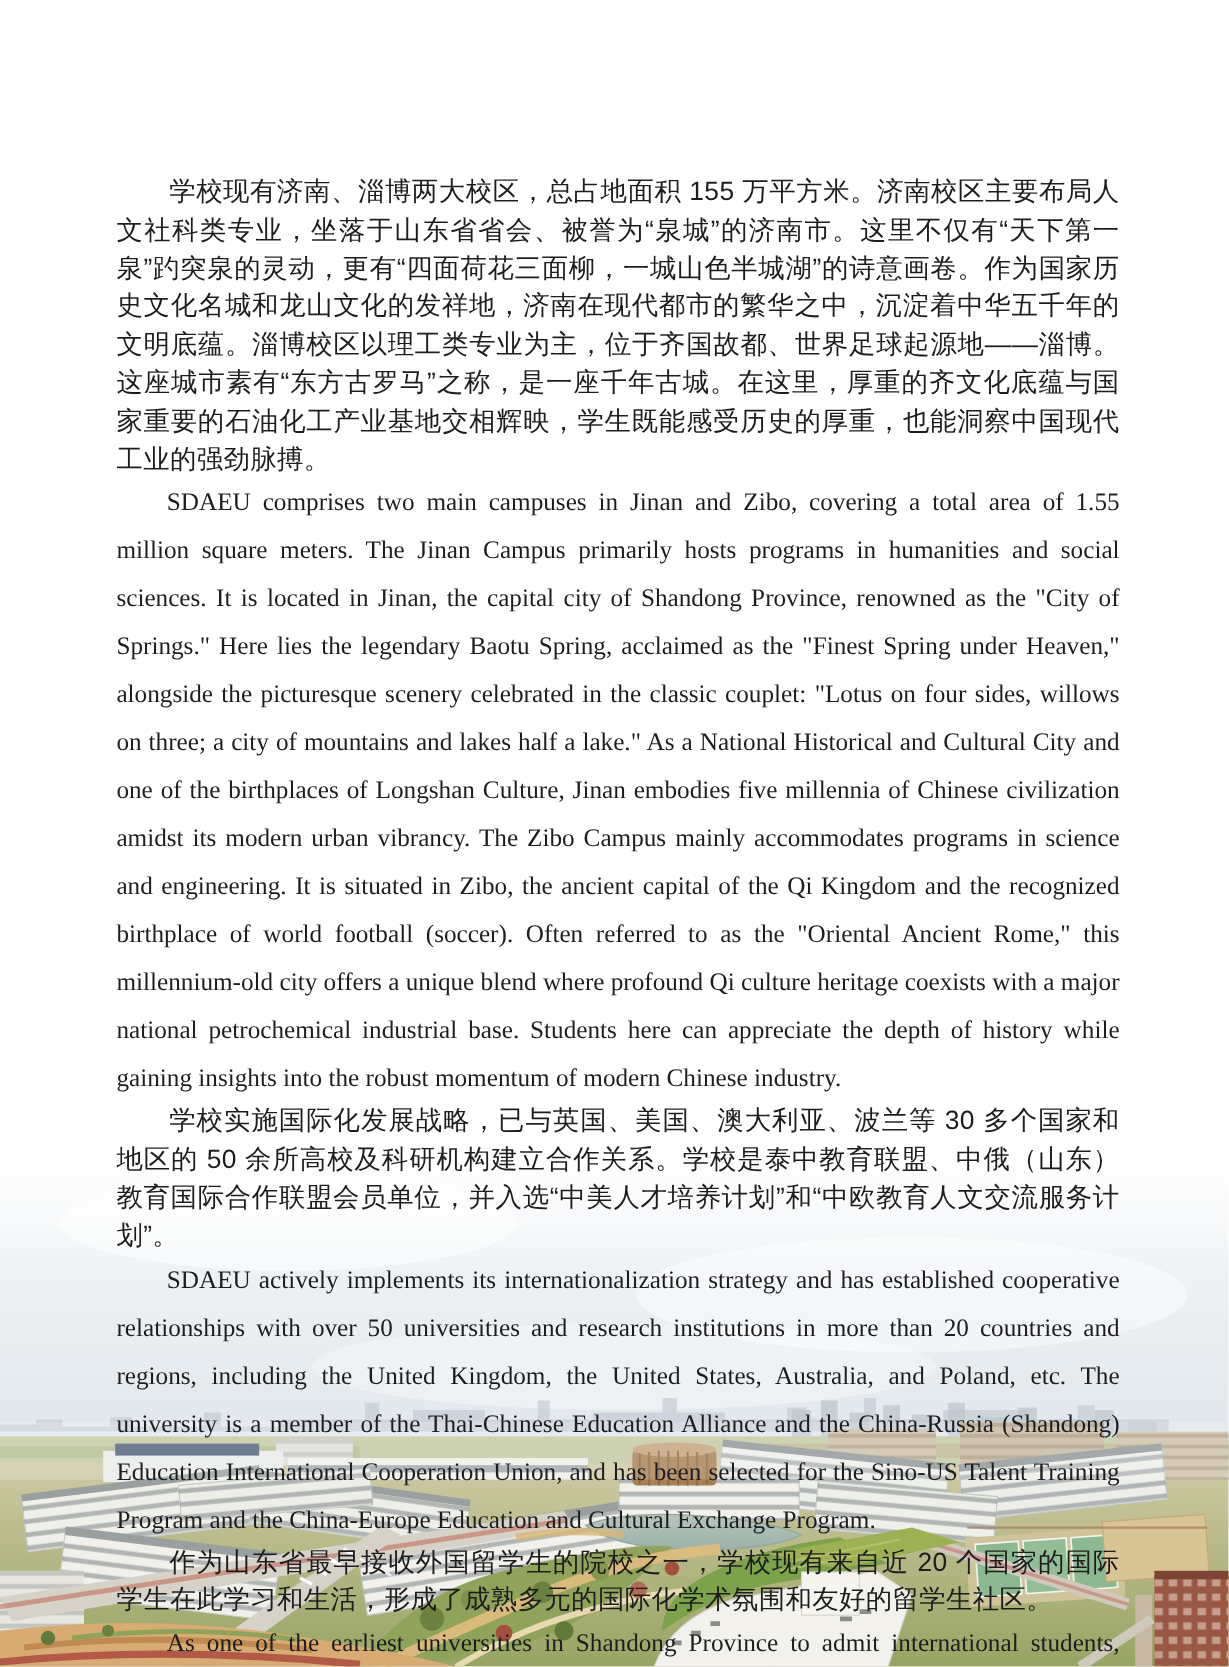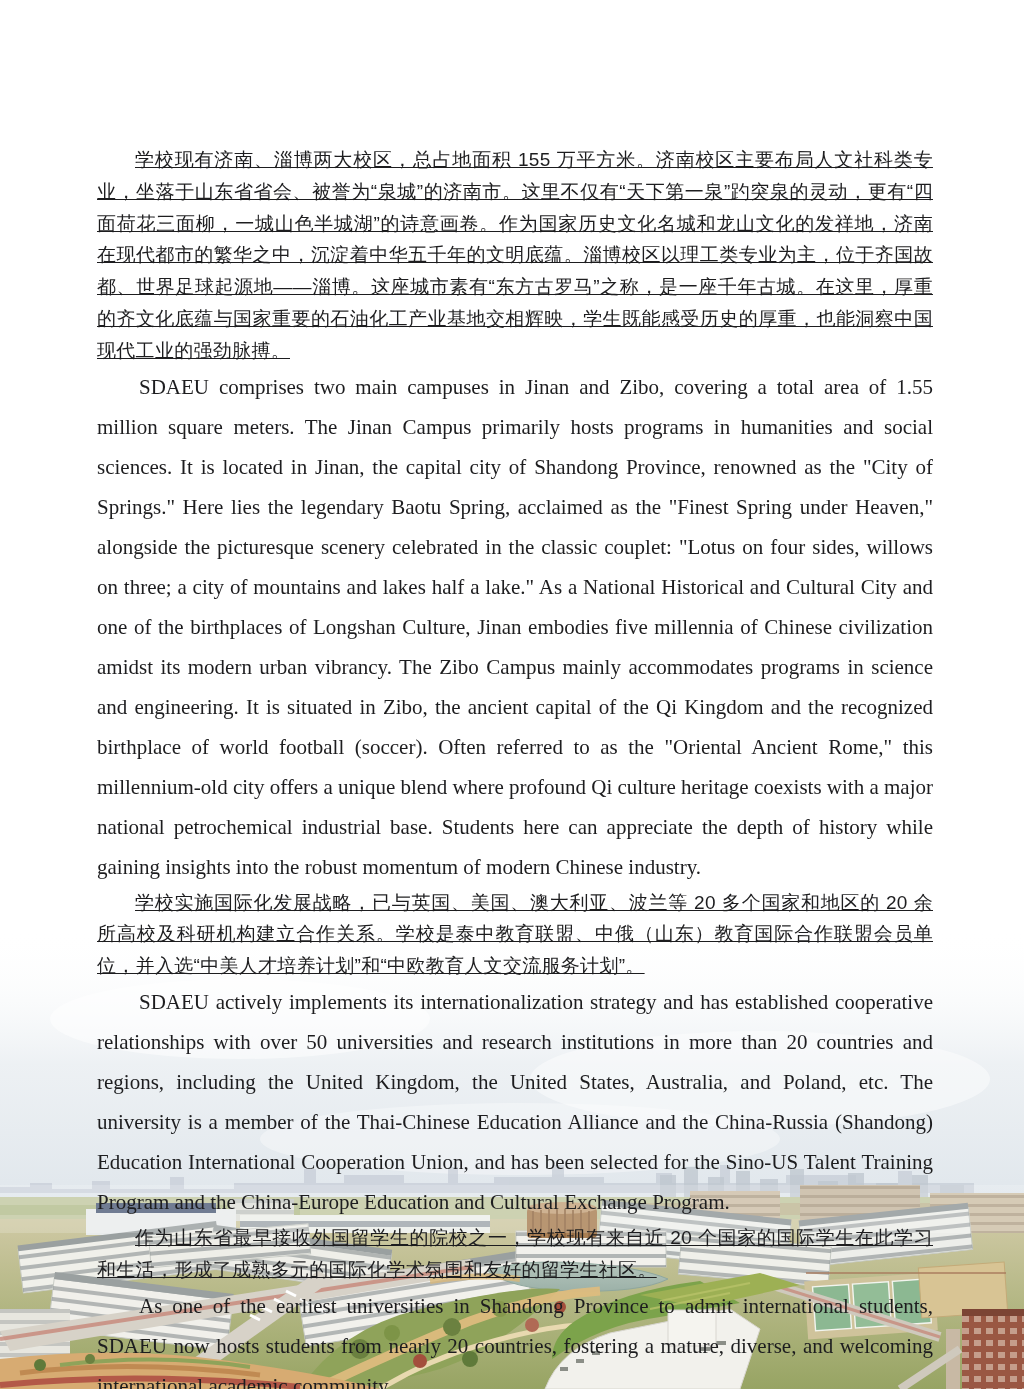--- a/index.html
+++ b/index.html
@@ -14,24 +14,23 @@
   }
   .photo-wrap svg{display:block;width:1024px;height:460px;}
   .textblock{
     position:absolute;left:97px;top:144px;width:836px;
     color:#1d1d1f;
     text-align:justify;
   }
   .textblock p{margin:0;}
   p.zh{
     font-family:"Liberation Sans","DejaVu Sans",sans-serif;
-    font-size:19px;line-height:31.8px;
+    font-size:22px;line-height:31.8px;
     text-indent:2em;letter-spacing:.3px;
     font-weight:400;
-    text-decoration:underline;
   }
   p.en{
     font-family:Liberation Serif, serif;
     font-size:21px;line-height:40px;
     text-indent:2em;
   }
 </style>
 </head>
 <body>
 
@@ -221,20 +220,20 @@
         <circle cx="90" cy="430" r="5" fill="#6b8140"></circle>
       </g>
 
       <rect x="0" y="256" width="1024" height="48" fill="#ffffff" opacity="0.18"></rect>
     </svg>
   </div>
 
   <div class="textblock">
     <p class="zh">学校现有济南、淄博两大校区，总占地面积 155 万平方米。济南校区主要布局人文社科类专业，坐落于山东省省会、被誉为“泉城”的济南市。这里不仅有“天下第一泉”趵突泉的灵动，更有“四面荷花三面柳，一城山色半城湖”的诗意画卷。作为国家历史文化名城和龙山文化的发祥地，济南在现代都市的繁华之中，沉淀着中华五千年的文明底蕴。淄博校区以理工类专业为主，位于齐国故都、世界足球起源地——淄博。这座城市素有“东方古罗马”之称，是一座千年古城。在这里，厚重的齐文化底蕴与国家重要的石油化工产业基地交相辉映，学生既能感受历史的厚重，也能洞察中国现代工业的强劲脉搏。</p>
     <p class="en">SDAEU comprises two main campuses in Jinan and Zibo, covering a total area of 1.55 million square meters. The Jinan Campus primarily hosts programs in humanities and social sciences. It is located in Jinan, the capital city of Shandong Province, renowned as the "City of Springs." Here lies the legendary Baotu Spring, acclaimed as the "Finest Spring under Heaven," alongside the picturesque scenery celebrated in the classic couplet: "Lotus on four sides, willows on three; a city of mountains and lakes half a lake." As a National Historical and Cultural City and one of the birthplaces of Longshan Culture, Jinan embodies five millennia of Chinese civilization amidst its modern urban vibrancy. The Zibo Campus mainly accommodates programs in science and engineering. It is situated in Zibo, the ancient capital of the Qi Kingdom and the recognized birthplace of world football (soccer). Often referred to as the "Oriental Ancient Rome," this millennium-old city offers a unique blend where profound Qi culture heritage coexists with a major national petrochemical industrial base. Students here can appreciate the depth of history while gaining insights into the robust momentum of modern Chinese industry.</p>
-    <p class="zh">学校实施国际化发展战略，已与英国、美国、澳大利亚、波兰等 20 多个国家和地区的 20 余所高校及科研机构建立合作关系。学校是泰中教育联盟、中俄（山东）教育国际合作联盟会员单位，并入选“中美人才培养计划”和“中欧教育人文交流服务计划”。</p>
+    <p class="zh">学校实施国际化发展战略，已与英国、美国、澳大利亚、波兰等 30 多个国家和地区的 50 余所高校及科研机构建立合作关系。学校是泰中教育联盟、中俄（山东）教育国际合作联盟会员单位，并入选“中美人才培养计划”和“中欧教育人文交流服务计划”。</p>
     <p class="en">SDAEU actively implements its internationalization strategy and has established cooperative relationships with over 50 universities and research institutions in more than 20 countries and regions, including the United Kingdom, the United States, Australia, and Poland, etc. The university is a member of the Thai-Chinese Education Alliance and the China-Russia (Shandong) Education International Cooperation Union, and has been selected for the Sino-US Talent Training Program and the China-Europe Education and Cultural Exchange Program.</p>
     <p class="zh">作为山东省最早接收外国留学生的院校之一，学校现有来自近 20 个国家的国际学生在此学习和生活，形成了成熟多元的国际化学术氛围和友好的留学生社区。</p>
     <p class="en">As one of the earliest universities in Shandong Province to admit international students, SDAEU now hosts students from nearly 20 countries, fostering a mature, diverse, and welcoming international academic community.</p>
     <p class="zh">沉淀着中华五千年的文明底蕴！</p>
   </div>
 
 </div>
 
 </body></html>

